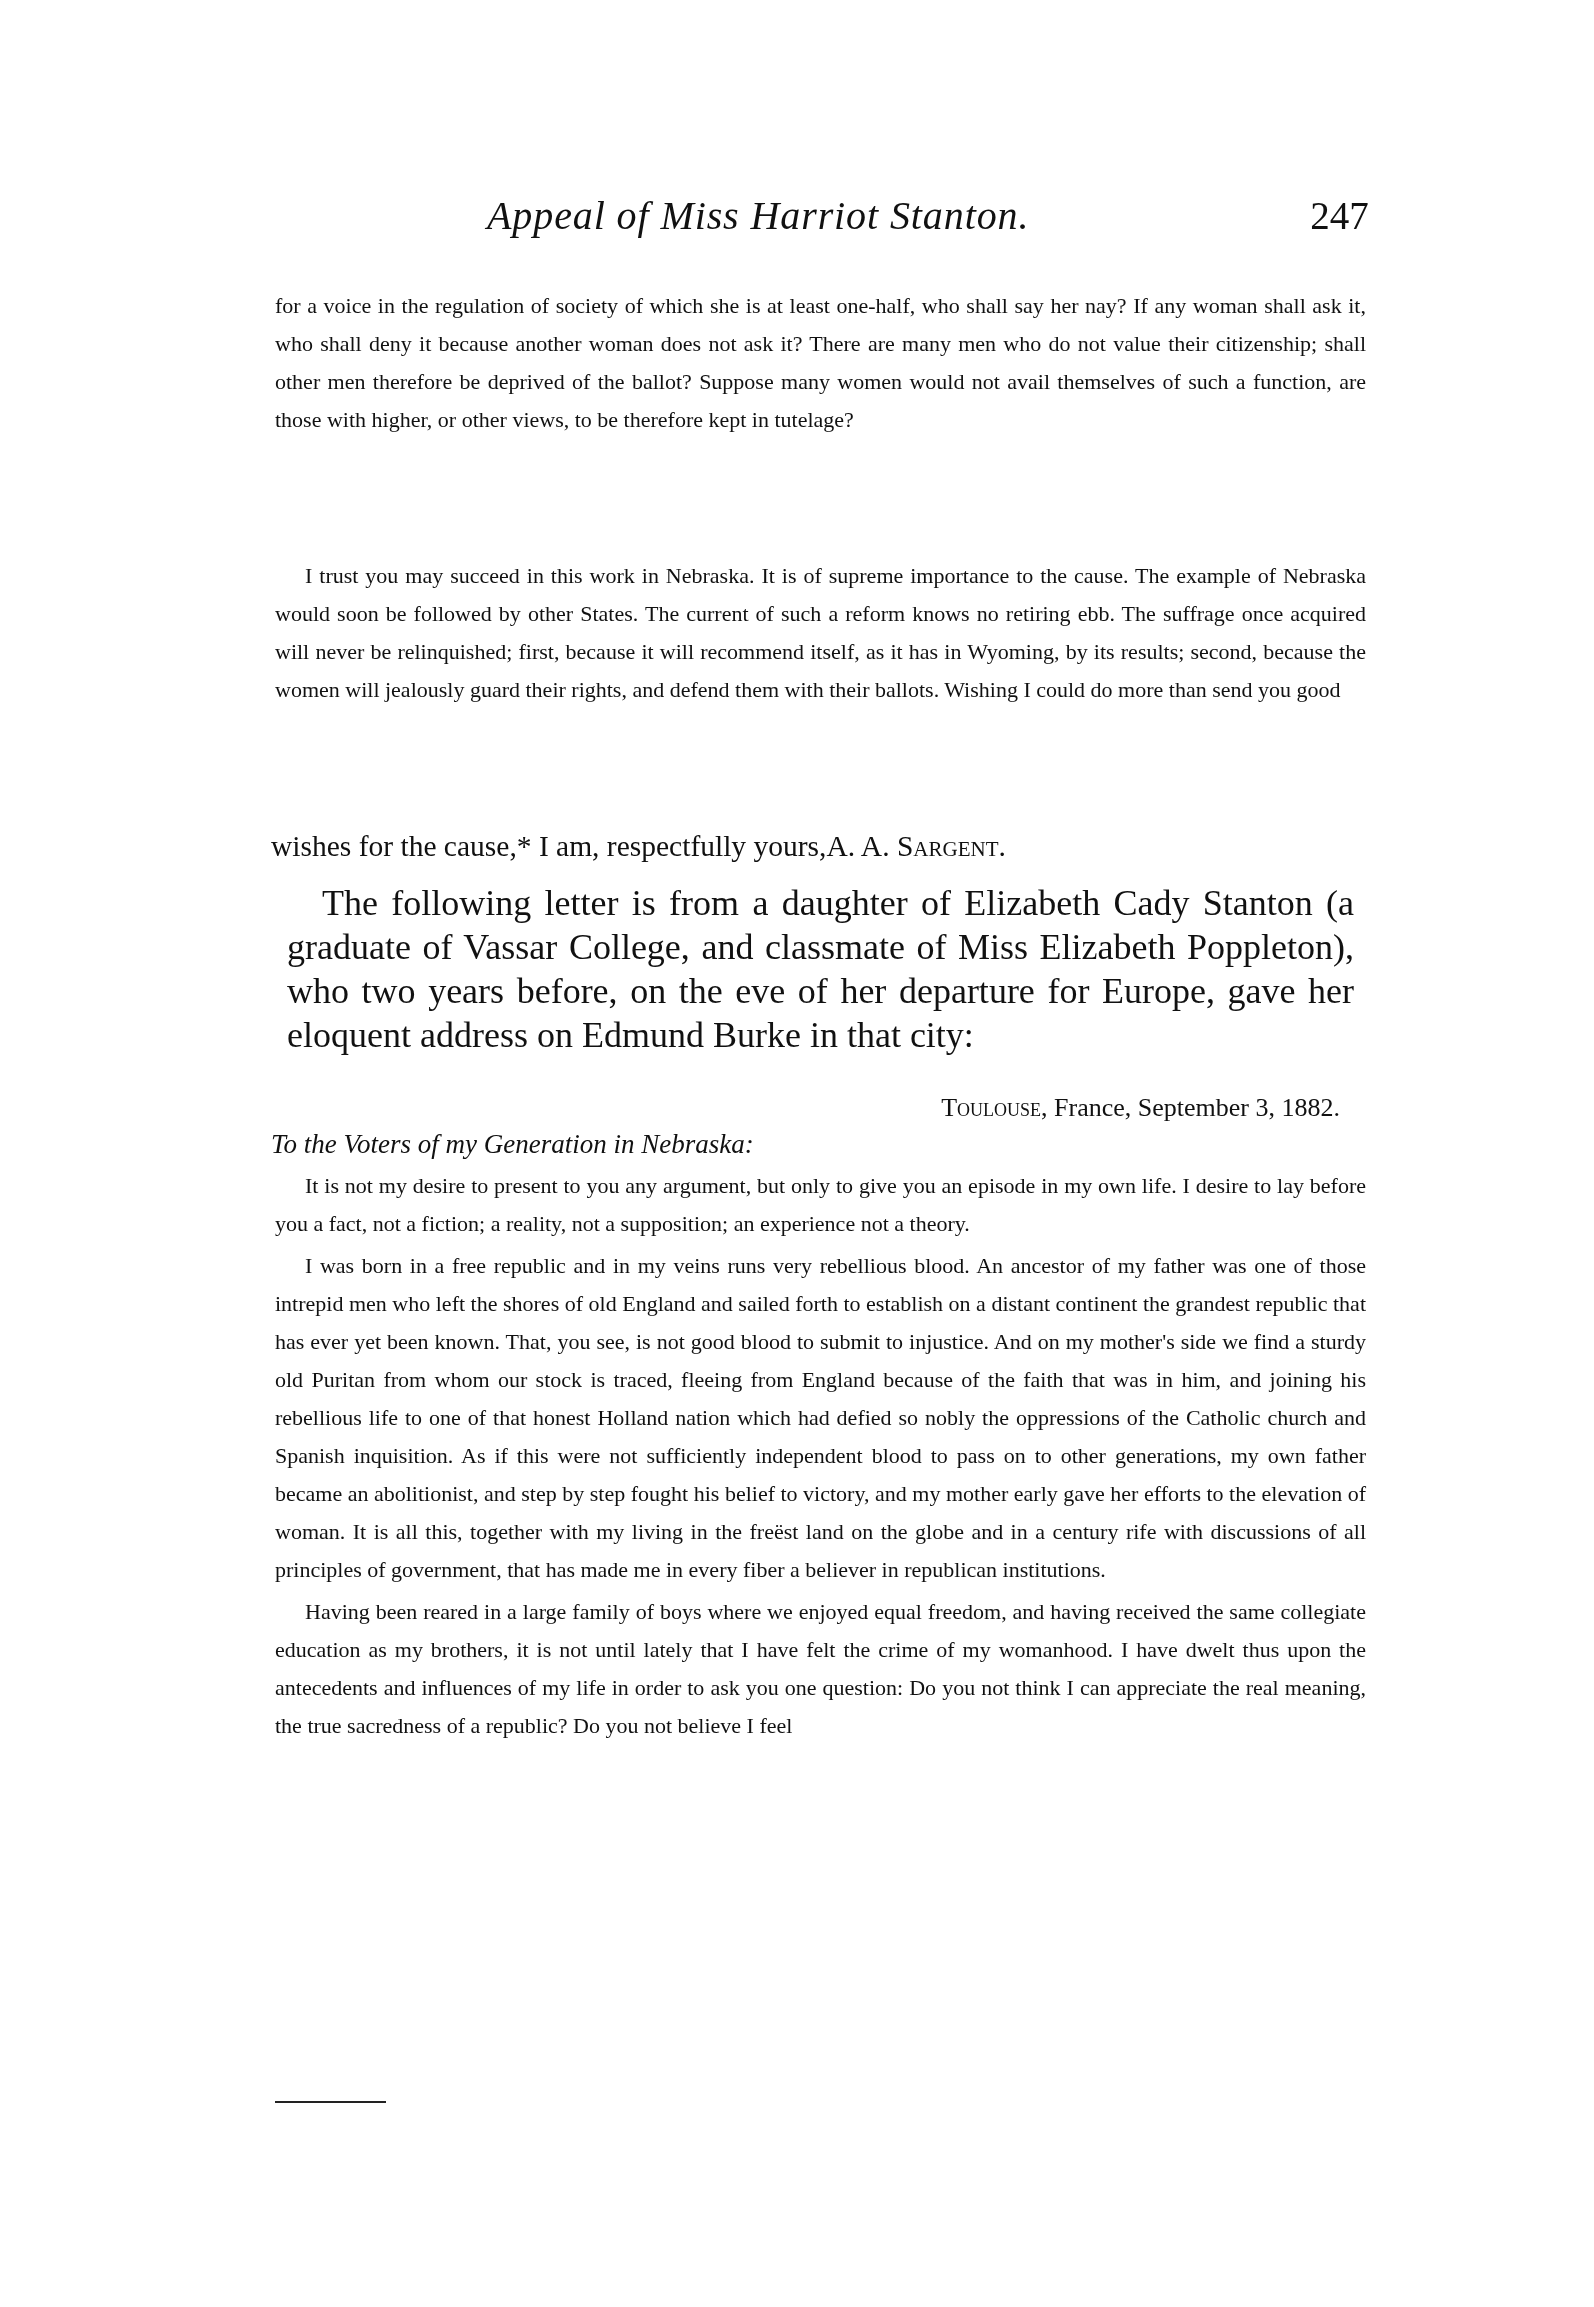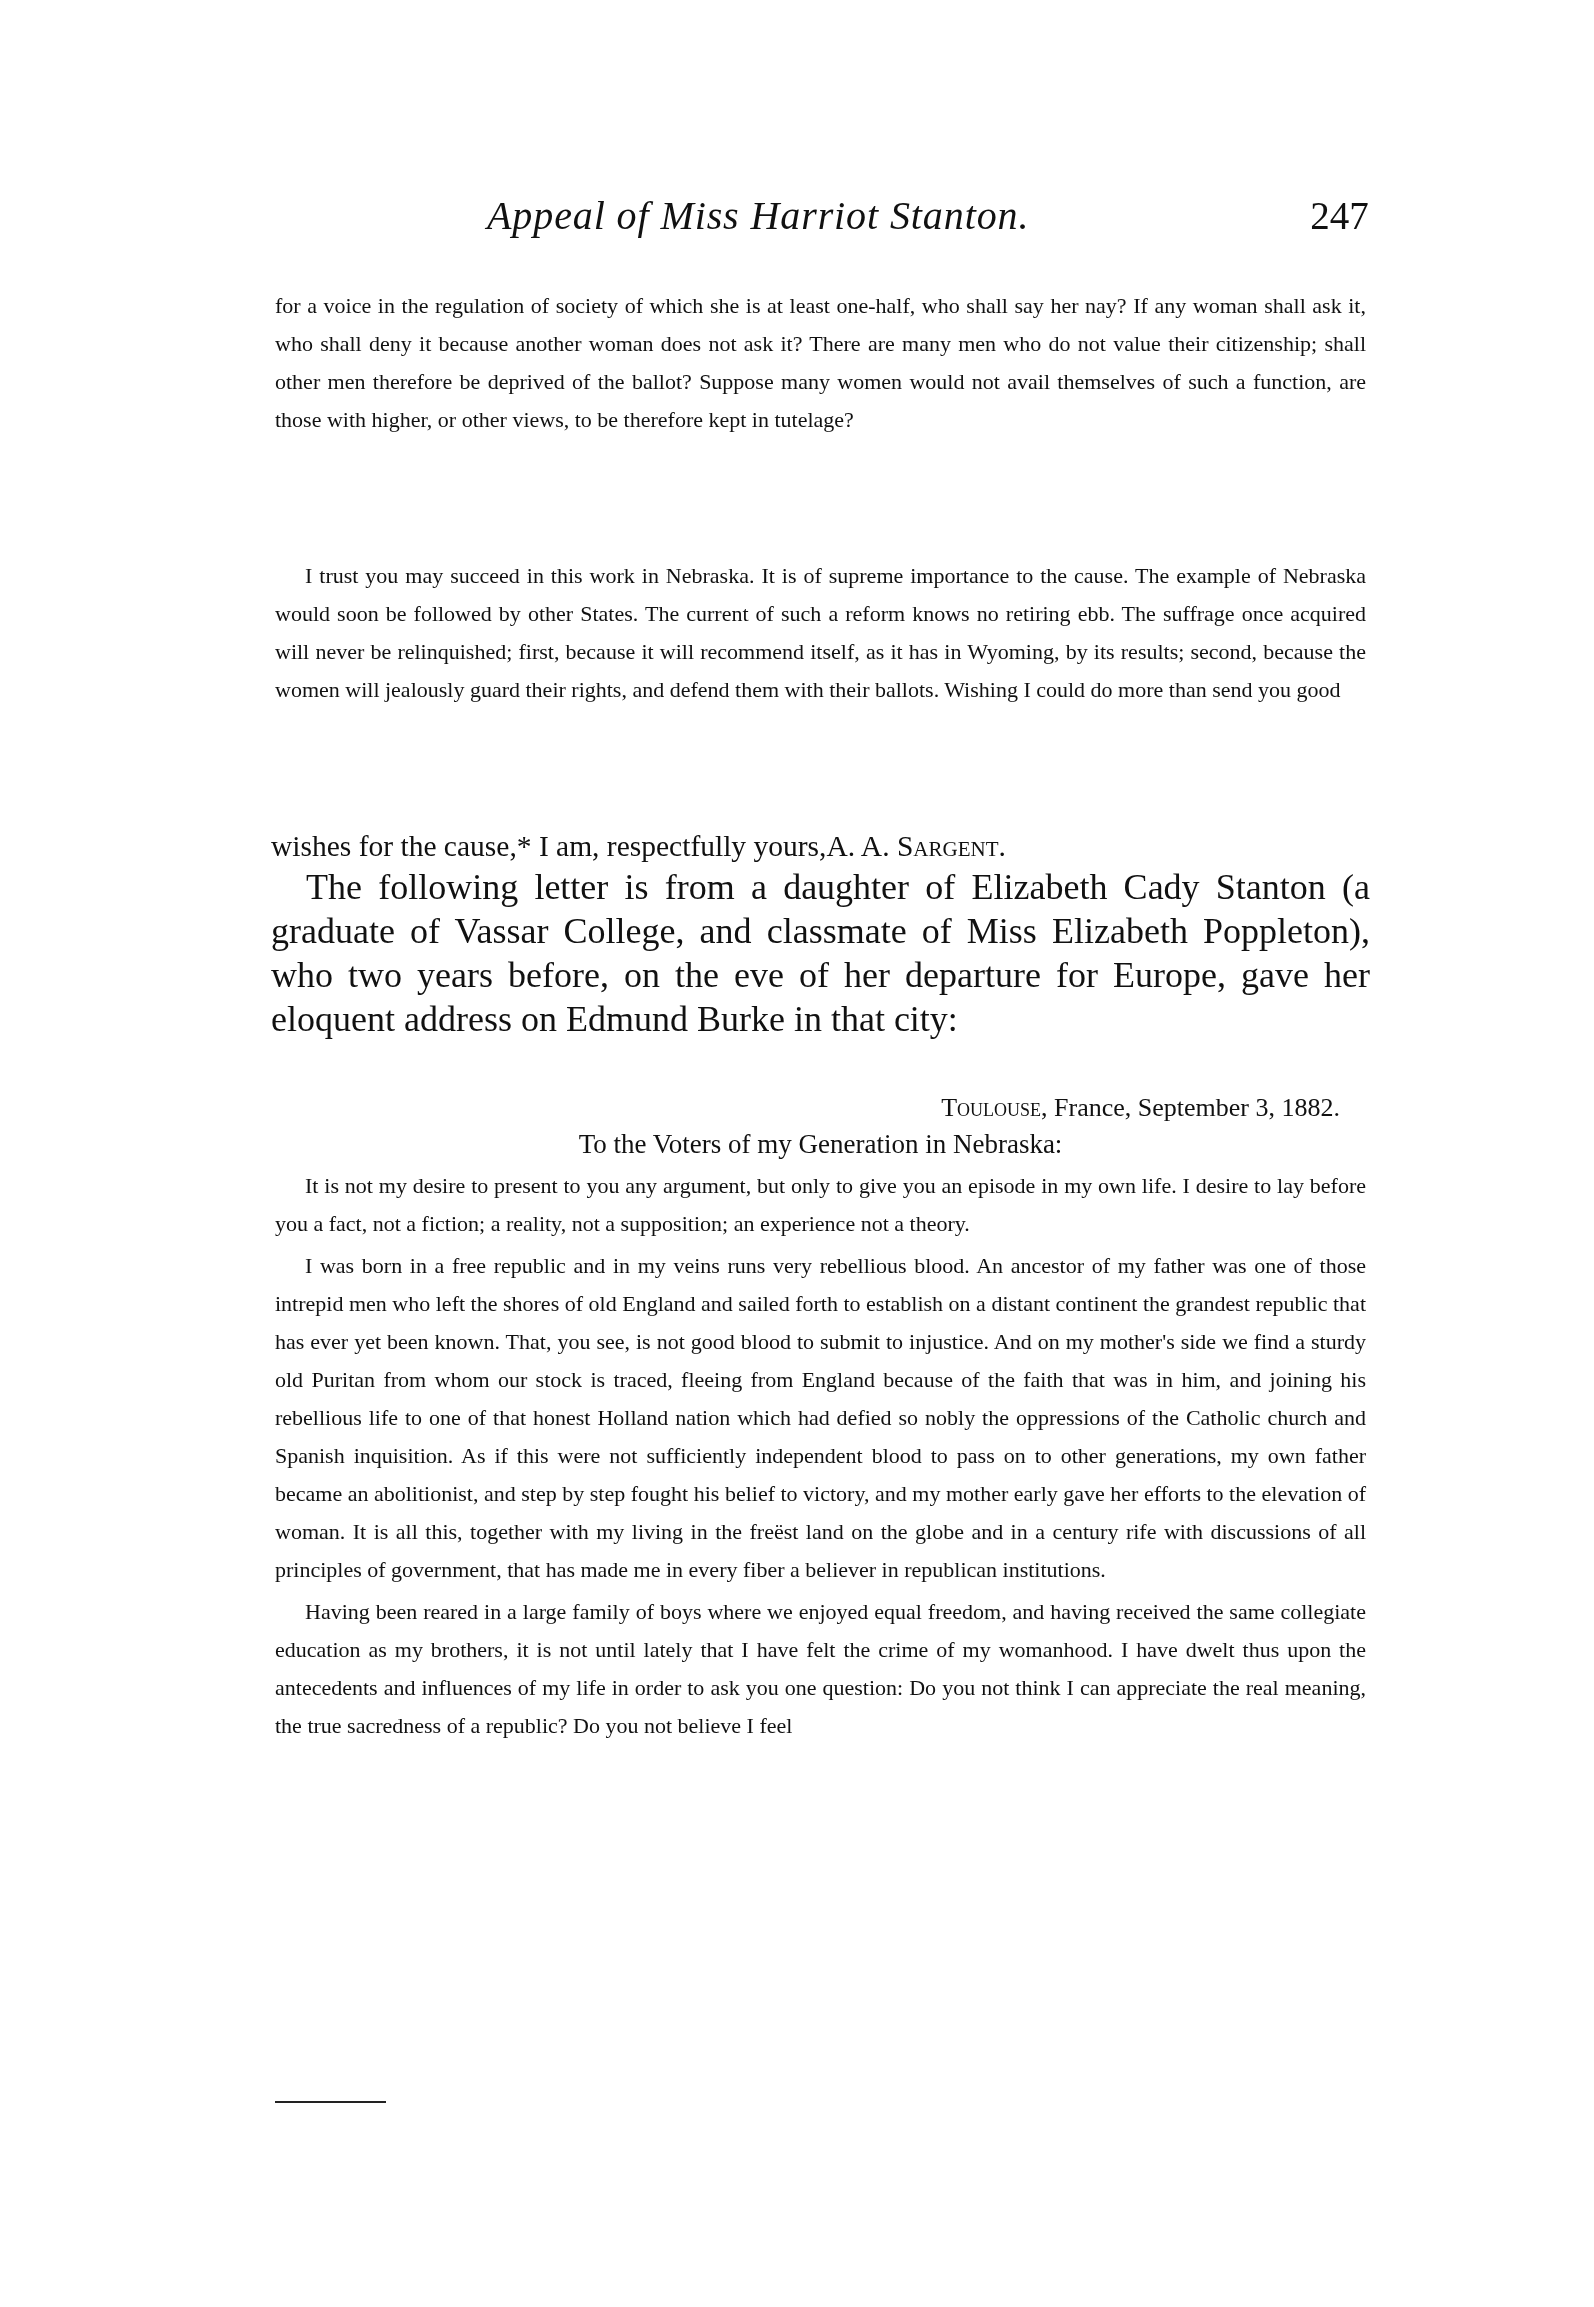--- a/index.html
+++ b/index.html
@@ -17,26 +17,26 @@
   }
   .col {
     position: absolute; left: 271px; width: 1099px;
     font-family: "Liberation Serif", "DejaVu Serif", serif;
   }
   .para {
     font-size: 22px; line-height: 38px; text-align: justify; text-align-last: left; margin: 4px;
   }
   .para.indent { text-indent: 30px; }
   .big {
-    font-size: 36px; line-height: 44px; text-align: justify; text-indent: 35px; margin: 0;
+    font-size: 36px; line-height: 44px; text-align: justify; text-indent: 35px; margin: 16px;
   }
   .sig-line { display: flex; justify-content: flex-start; font-size: 29.5px; line-height: 38px; }
   .smallcaps { font-variant: small-caps; }
   .dateline { text-align: right; font-size: 26px; line-height: 37px; padding-right: 30px; }
-  .salutation { font-size: 27px; line-height: 37px; text-align: center; }
+  .salutation { font-style: italic; font-size: 27px; line-height: 37px; }
   .fn-rule { position: absolute; left: 275px; top: 2101px; width: 111px; height: 1.8px; background: #222; }
   .footnote {
     position: absolute; left: 299px; top: 2115px; font-family: "Liberation Serif", "DejaVu Serif", serif;
     font-size: 19.3px; white-space: nowrap;
   }
 </style>
 </head>
 <body>
 
 <div class="page">

